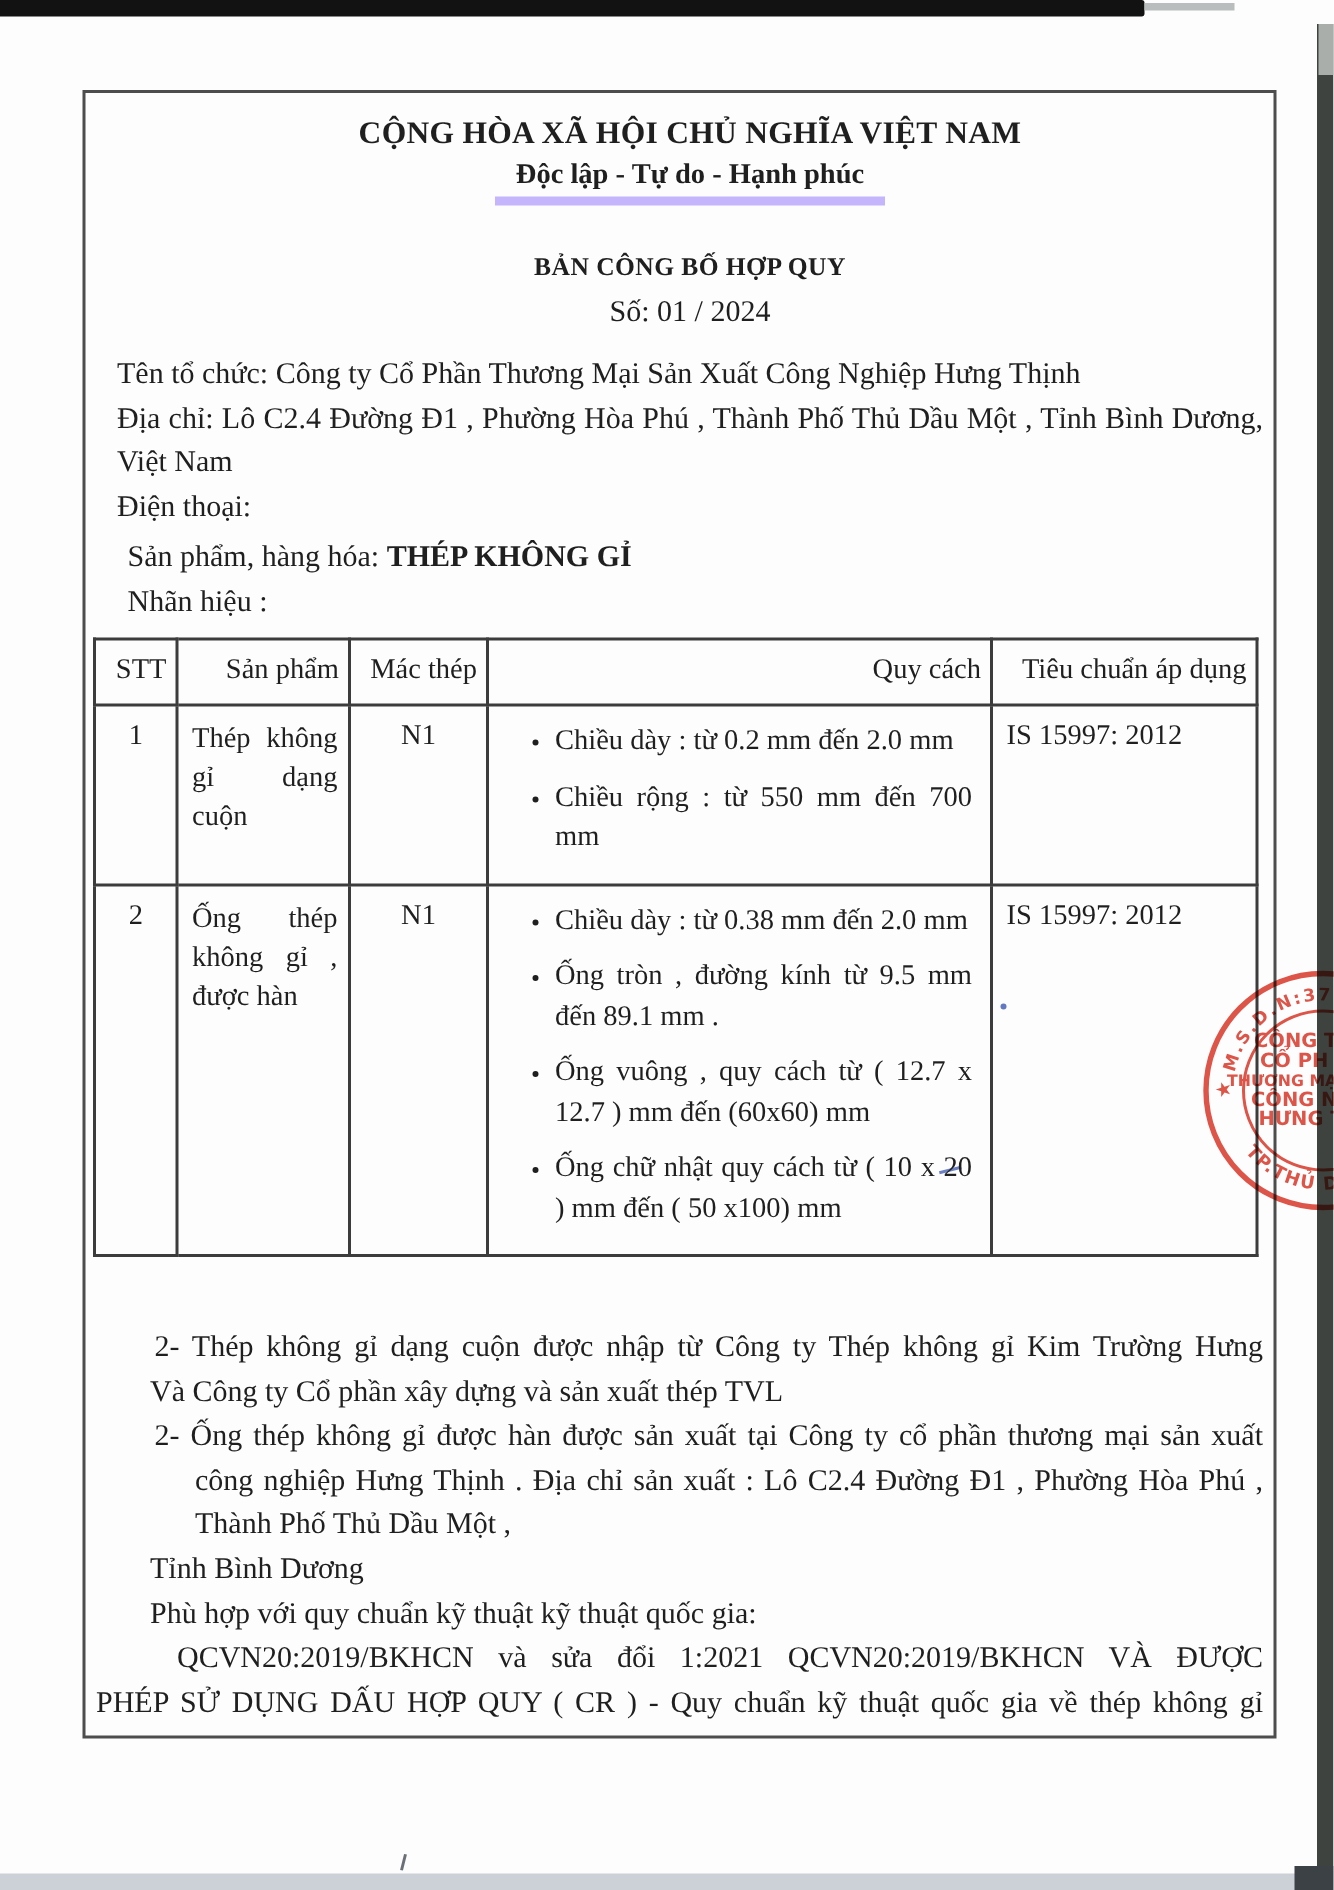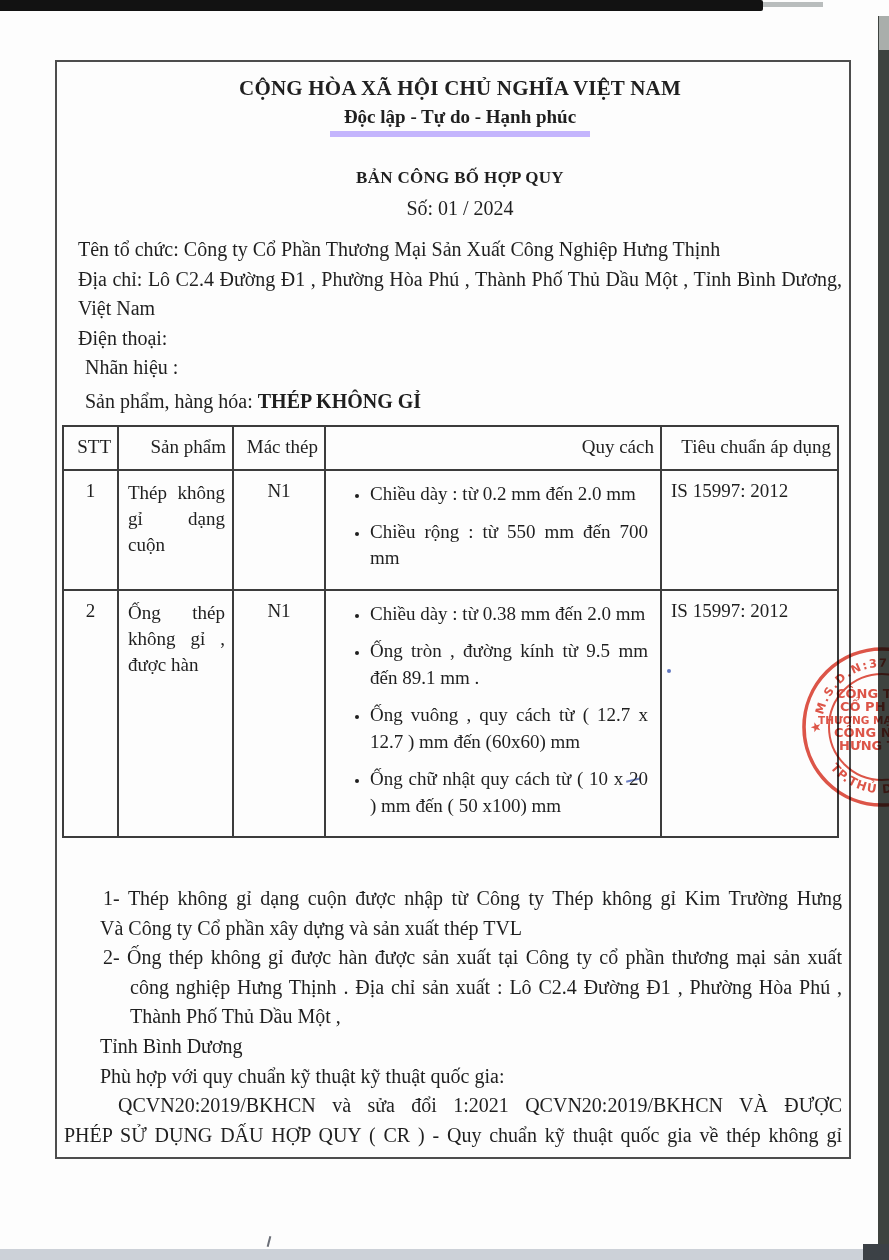--- a/index.html
+++ b/index.html
@@ -97,25 +97,25 @@
     <div class="center motto-wrap">
       <span class="motto">Độc lập - Tự do - Hạnh phúc</span>
     </div>
     <div class="center doc-title">BẢN CÔNG BỐ HỢP QUY</div>
     <div class="center doc-number">Số: 01 / 2024</div>
 
     <div class="org">
       <div>Tên tổ chức: Công ty Cổ Phần Thương Mại Sản Xuất Công Nghiệp Hưng Thịnh</div>
       <div class="justify">Địa chỉ: Lô C2.4 Đường Đ1 , Phường Hòa Phú , Thành Phố Thủ Dầu Một , Tỉnh Bình Dương, Việt Nam</div>
       <div>Điện thoại:</div>
-      <div class="indent">Nhãn hiệu :</div>
       <div class="indent sp-line">
         <span>Sản phẩm, hàng hóa:</span>
         <span class="bold">THÉP KHÔNG GỈ</span>
       </div>
+      <div class="indent">Nhãn hiệu :</div>
     </div>
 
     <table class="spec">
       <colgroup>
         <col style="width:55px">
           <col style="width:115px">
           <col style="width:92px">
           <col style="width:336px">
           <col style="width:177px">
       </colgroup>
@@ -152,21 +152,21 @@
               <li>Ống vuông , quy cách từ ( 12.7 x 12.7 ) mm đến (60x60) mm</li>
               <li>Ống chữ nhật quy cách từ ( 10 x 20 ) mm đến ( 50 x100) mm</li>
             </ul>
           </td>
           <td class="c-tc">IS 15997: 2012</td>
         </tr>
       </tbody>
     </table>
 
     <div class="notes">
-      <div class="n1 jl">1-  Thép không gỉ dạng cuộn được nhập từ Công ty Thép không gỉ Kim Trường Hưng</div>
+      <div class="n1 jl">2-  Thép không gỉ dạng cuộn được nhập từ Công ty Thép không gỉ Kim Trường Hưng</div>
       <div class="n0">Và Công ty Cổ phần xây dựng và sản xuất thép TVL</div>
       <div class="n1 jl">2-  Ống thép không gỉ được hàn được sản xuất tại Công ty cổ phần thương mại sản xuất</div>
       <div class="n2 jl">công nghiệp Hưng Thịnh . Địa chỉ sản xuất : Lô C2.4 Đường Đ1 , Phường Hòa Phú ,</div>
       <div class="n2">Thành Phố Thủ Dầu Một ,</div>
       <div class="n0">Tỉnh Bình Dương</div>
       <div class="n0">Phù hợp với quy chuẩn kỹ thuật kỹ thuật quốc gia:</div>
       <div class="n3 jl">QCVN20:2019/BKHCN và sửa đổi 1:2021 QCVN20:2019/BKHCN VÀ ĐƯỢC</div>
       <div class="n4 jl">PHÉP SỬ DỤNG DẤU HỢP QUY ( CR ) -  Quy chuẩn kỹ thuật quốc gia về thép không gỉ</div>
     </div>
 

